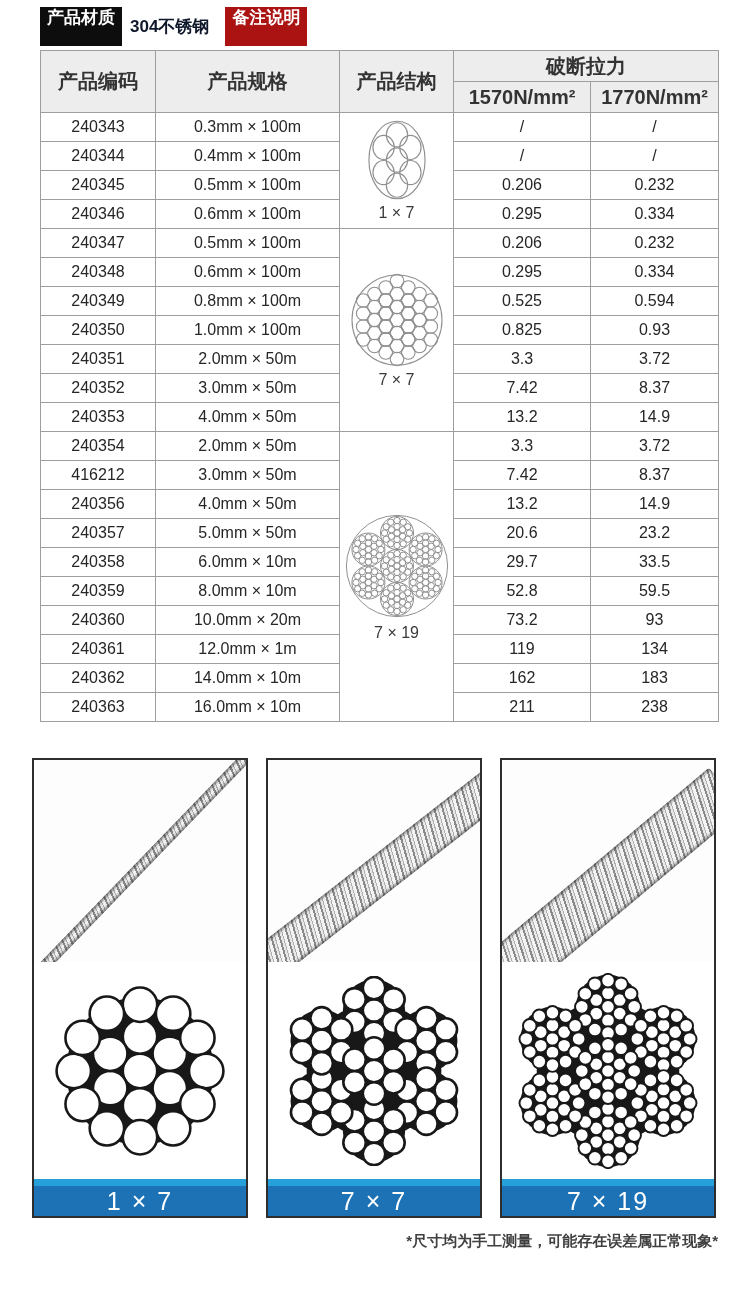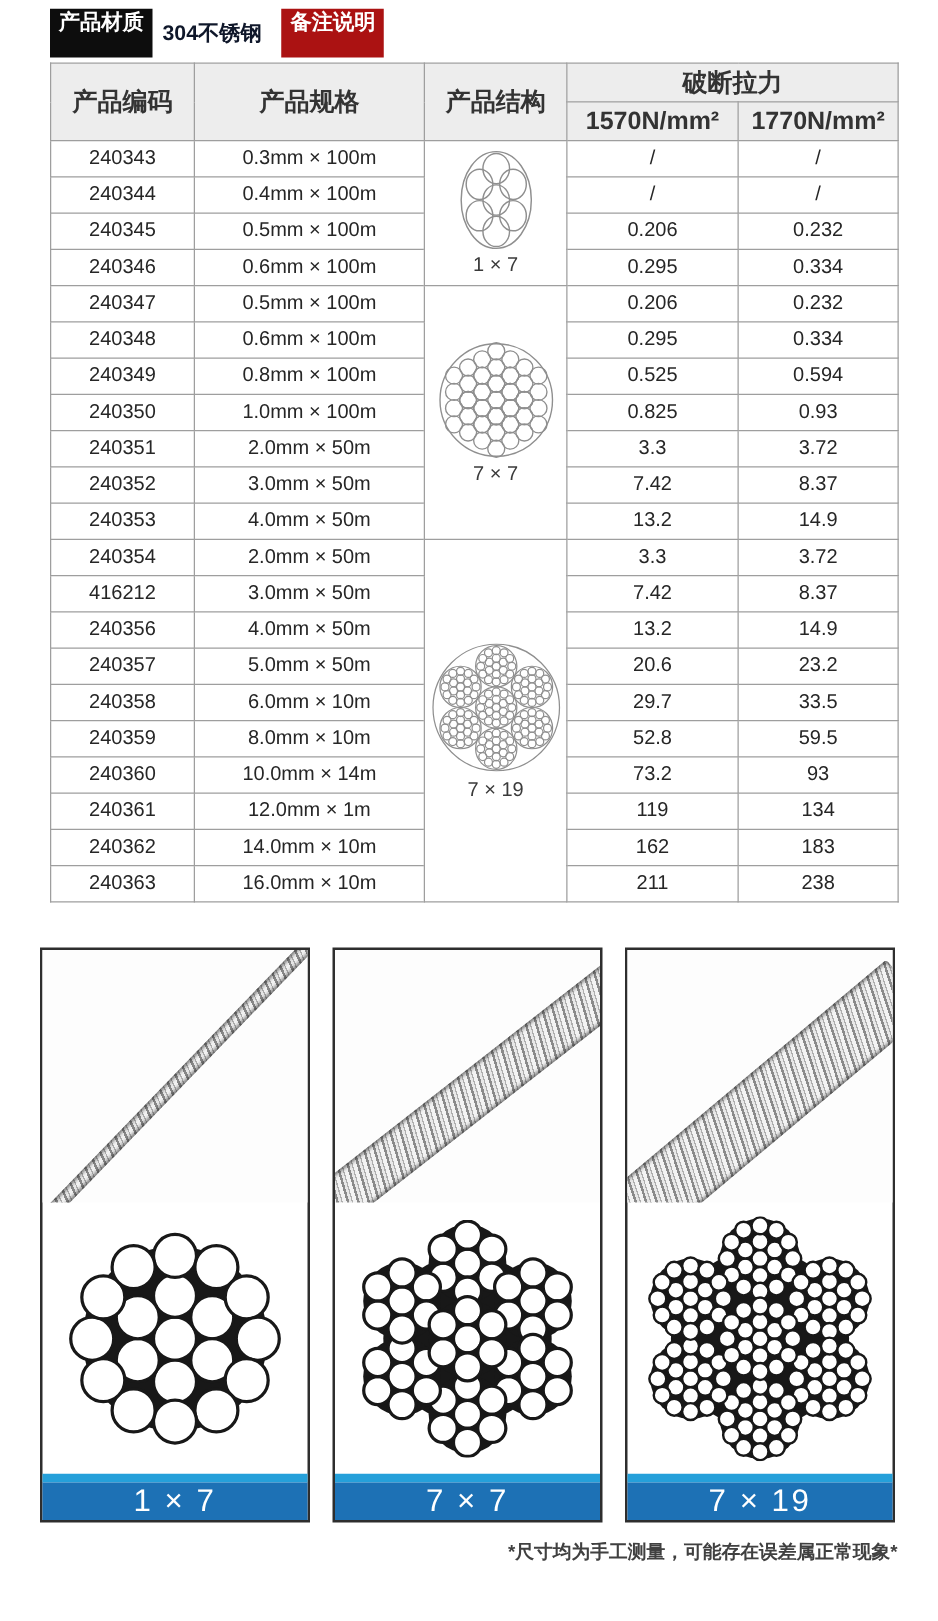--- a/index.html
+++ b/index.html
@@ -394,21 +394,21 @@
         <td>33.5</td>
       </tr>
       <tr>
         <td>240359</td>
         <td>8.0mm × 10m</td>
         <td>52.8</td>
         <td>59.5</td>
       </tr>
       <tr>
         <td>240360</td>
-        <td>10.0mm × 14m</td>
+        <td>10.0mm × 20m</td>
         <td>73.2</td>
         <td>93</td>
       </tr>
       <tr>
         <td>240361</td>
         <td>12.0mm × 1m</td>
         <td>119</td>
         <td>134</td>
       </tr>
       <tr>

